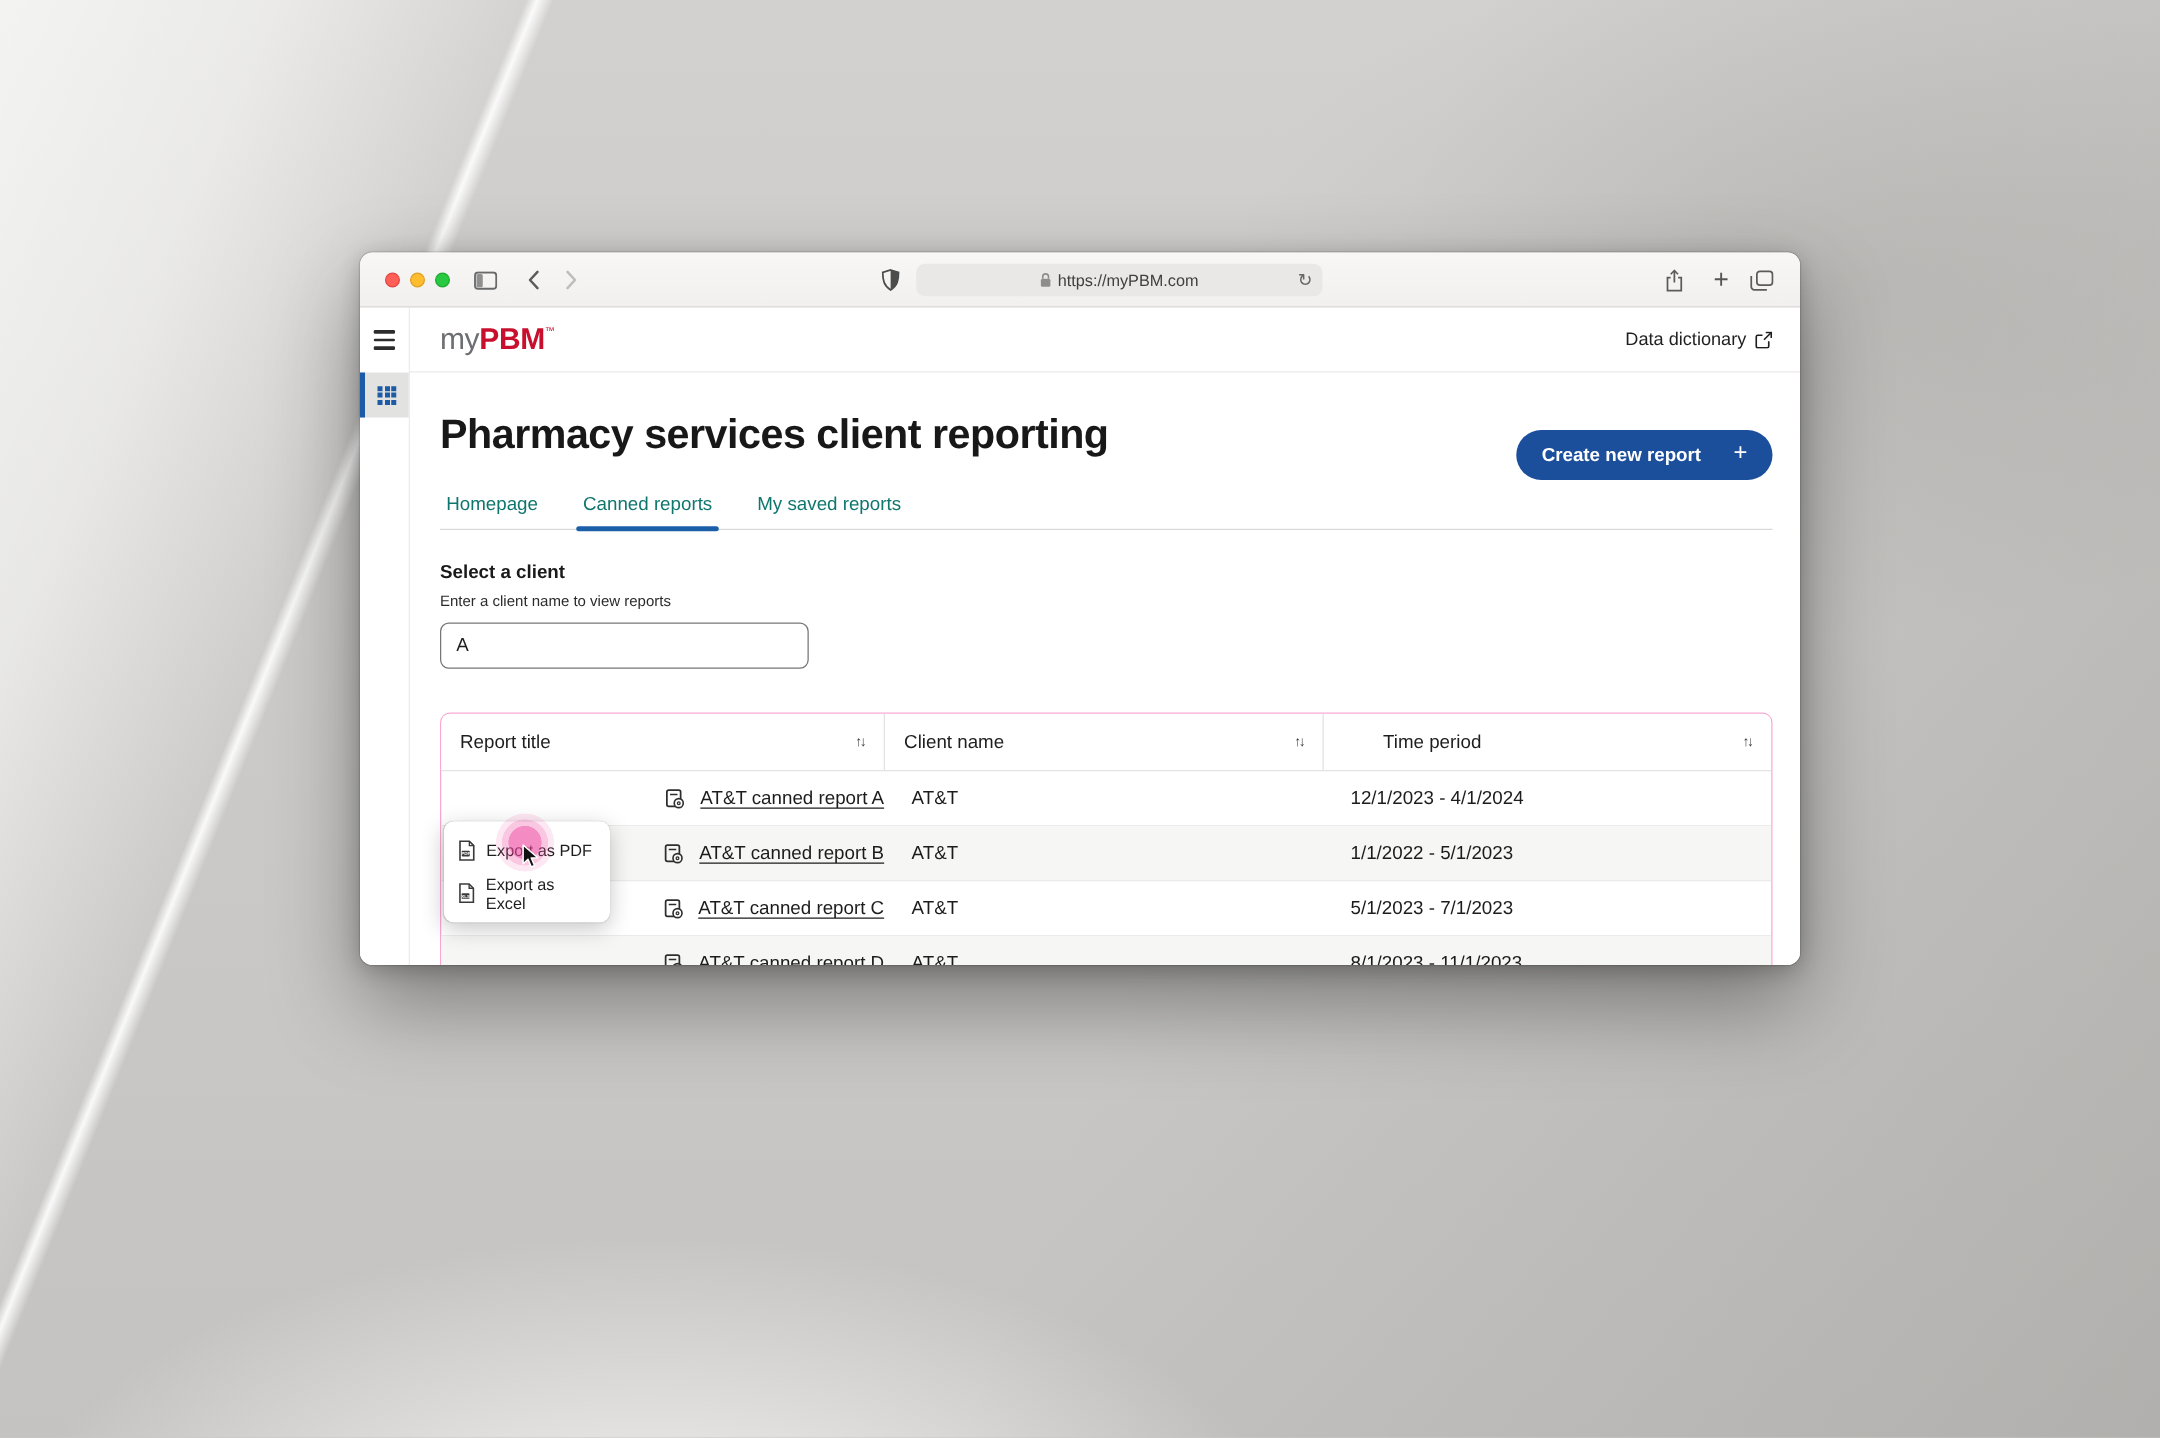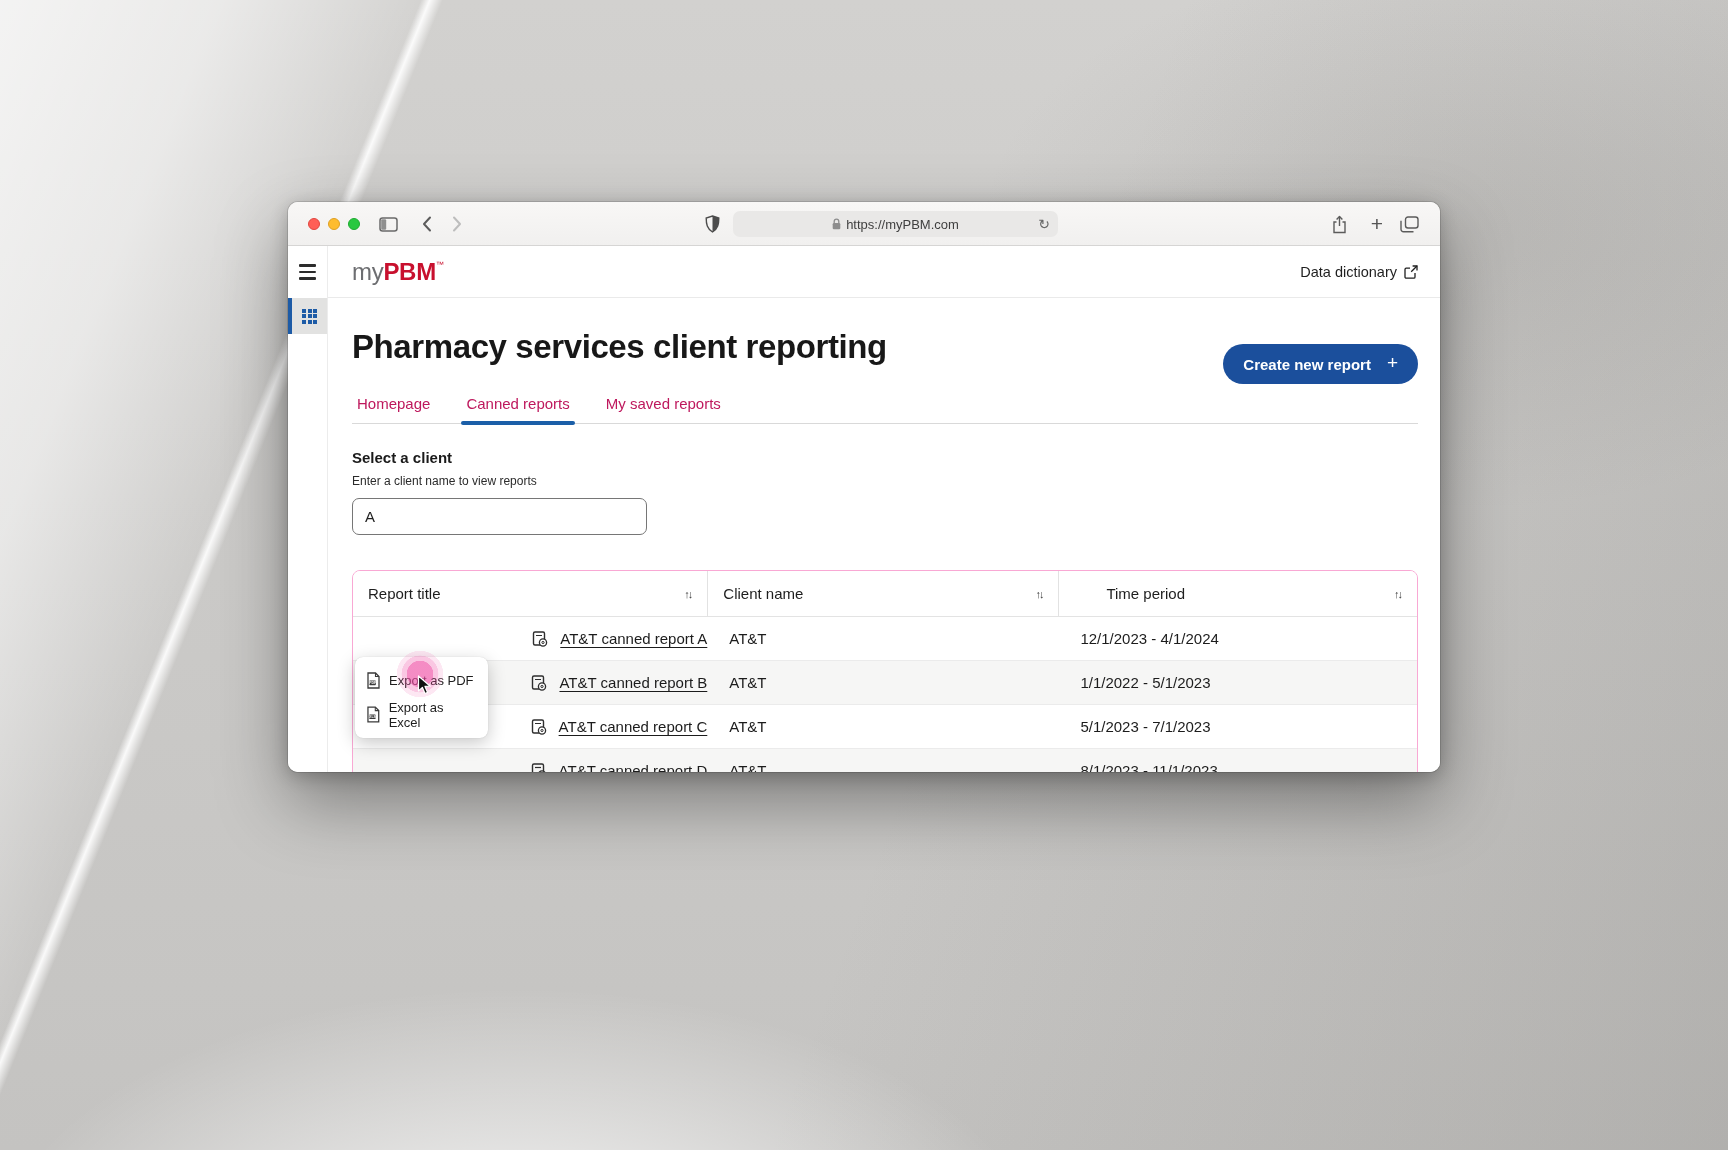--- a/index.html
+++ b/index.html
@@ -59,27 +59,27 @@
   .logo .pbm { color:#c8102e; font-weight:bold; }
   .logo .tm { color:#c8102e; font-size:8px; margin-top:2px; }
   .dict-link { display:flex; align-items:center; gap:7px; font-size:14.5px; color:#1f1f1f; cursor:pointer; }
 
   .page-title { margin-top:30px; font-size:33px; font-weight:bold; color:#181818; letter-spacing:-.4px; line-height:38px; }
 
   .create-btn {
     position:absolute; top:98px; right:22px; height:40px;
     background:#1b4f9c; color:#fff; border:none; border-radius:21px;
     font-size:15px; font-weight:bold; padding:0 20px;
-    display:flex; align-items:center; gap:16px; cursor:pointer;
+    display:flex; align-items:center; gap:26px; cursor:pointer;
     font-family:inherit;
   }
   .create-btn .plus { font-size:19px; font-weight:400; margin-top:-2px; }
 
   .tabs { display:flex; gap:26px; margin-top:29px; border-bottom:1px solid #d9d9d9; }
-  .tab { font-size:15px; color:#be185d; padding:0 5px 11px 5px; cursor:pointer; position:relative; }
+  .tab { font-size:15px; color:#0f766e; padding:0 5px 11px 5px; cursor:pointer; position:relative; }
   .tab.active { font-weight:400; }
   .tab.active::after { content:""; position:absolute; left:0; right:0; bottom:-2px; height:4px; background:#1b5fa8; border-radius:2px; }
 
   .client-label { margin-top:25px; font-size:15px; font-weight:bold; color:#1a1a1a; }
   .client-desc { margin-top:8px; font-size:12px; color:#2b2b2b; }
   .client-input {
     margin-top:10px; width:295px; height:37px; border:1px solid #767676; border-radius:7px;
     font-size:15px; color:#1f1f1f; padding:0 12px; font-family:inherit; display:block; background:#fff;
   }
 

